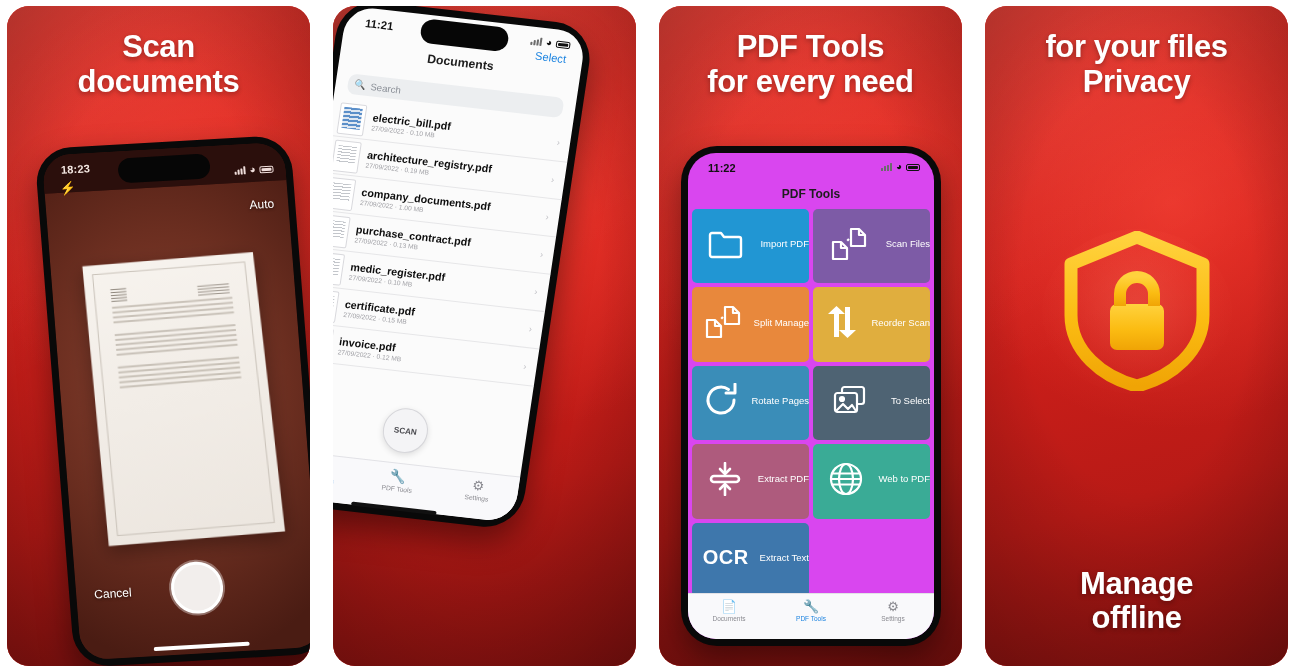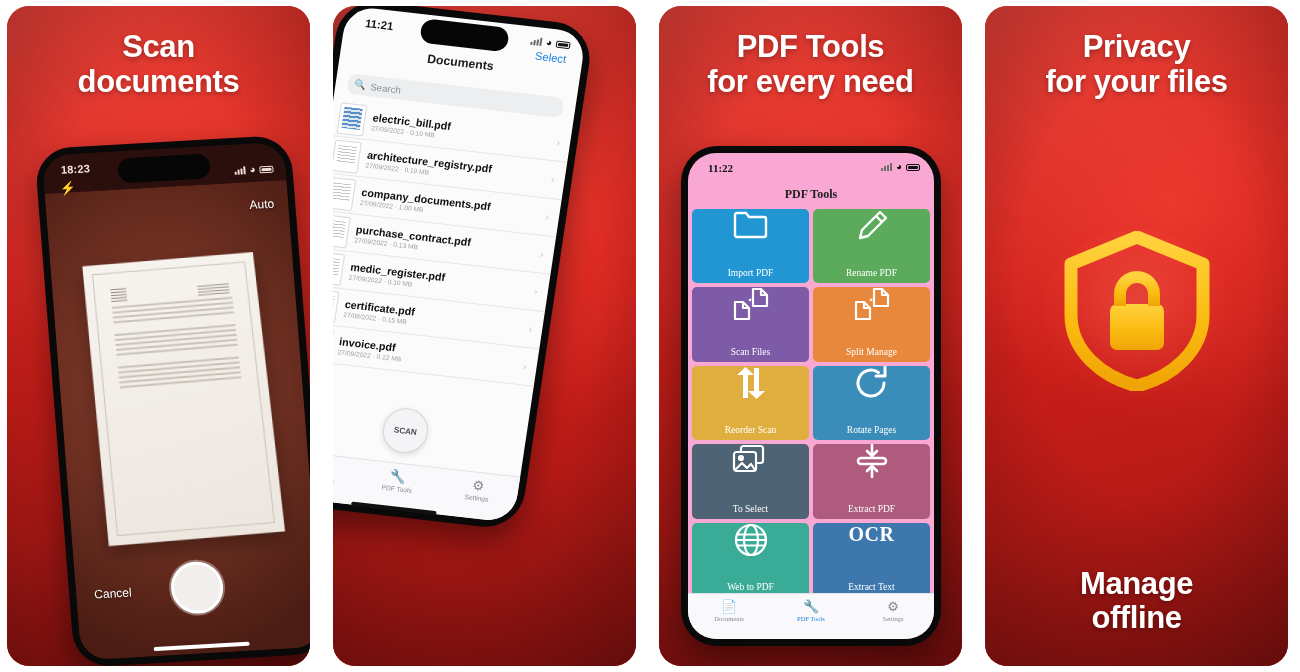--- a/index.html
+++ b/index.html
@@ -233,32 +233,32 @@
   .tab.active .ti, .tab.active .tl { color:#1d84e0; }
   #panel-docs .notch { left: 50%; transform: translateX(-50%); top: 11px; width: 86px; height: 24px; }
   #panel-docs .homebar { left:50%; transform:translateX(-50%); bottom: 6px; width: 84px; }
 
   
   #panel-tools .phone {
     left: 22px; top: 140px;
     width: 260px; height: 500px;
     border-radius: 36px;
   }
-  #panel-tools .screen { background:#f9a8d4;font-family:Liberation Serif, serif; }
+  #panel-tools .screen { background:#d946ef; }
   .grid {
     position:absolute; left: 4px; right: 4px; top: 56px; bottom: 42px;
     display: grid;
     grid-template-columns: 1fr 1fr;
     grid-auto-rows: 1fr;
     gap: 4px;
   }
   .tool {
     border-radius: 5px;
     position: relative;
-    display:flex; flex-direction:column;
+    display:flex; flex-direction:row;
     align-items:center; justify-content: flex-end;
     padding-bottom: 5px;
     overflow:hidden;
   }
   .tool .tico { flex:1; display:flex; align-items:flex-start; justify-content:center; width:100%; }
   .tool .tlabel { font-size: 9.5px; color:#fff; font-weight: 500; }
   .tool svg { display:block; }
   .ocr-text { font-size: 20px; font-weight: bold; color:#fff; letter-spacing: .5px; }
 
   
@@ -478,29 +478,20 @@
 
           <div class="tool" style="background:#2196d3">
             <span class="tico">
               <svg width="38" height="30" viewBox="0 0 38 30" fill="none" stroke="#fff" stroke-width="2.4" stroke-linejoin="round">
                 <path d="M3 26V6a2 2 0 012-2h9l3 4h15a2 2 0 012 2v16a2 2 0 01-2 2H5a2 2 0 01-2-2z"></path>
               </svg>
             </span>
             <span class="tlabel">Import PDF</span>
           </div>
 
-          <div class="tool" style="background:#5cab5c">
-            <span class="tico">
-              <svg width="34" height="34" viewBox="0 0 34 34" fill="none" stroke="#fff" stroke-width="2.4" stroke-linejoin="round">
-                <path d="M25 3l6 6-18 18-8 2 2-8z"></path>
-                  <path d="M21 7l6 6"></path>
-              </svg>
-            </span>
-            <span class="tlabel">Rename PDF</span>
-          </div>
 
           <div class="tool" style="background:#7d5ba6">
             <span class="tico">
               <svg width="40" height="34" viewBox="0 0 40 34" fill="none" stroke="#fff" stroke-width="2.2" stroke-linejoin="round">
                 <path d="M22 2h8l6 6v11h-14z"></path>
                   <path d="M30 2v6h6"></path>
                 <path d="M4 15h8l6 6v11H4z"></path>
                   <path d="M12 15v6h6"></path>
                 <path d="M20 12l-3 3" stroke-dasharray="2.5 2.5"></path>
               </svg>
@@ -605,22 +596,22 @@
       <div class="homebar"></div>
     </div>
   </div>
 
   <div class="panel" id="panel-privacy">
     <div class="bg"></div>
     <div class="sheen"></div>
     <div class="vignette"></div>
 
     <div class="headline top">
+      <span>for your files</span>
       <span>Privacy</span>
-      <span>for your files</span>
     </div>
 
     <div class="shield-wrap">
       <div class="shield-glow"></div>
       <svg width="150" height="160" viewBox="0 0 150 160" style="position:relative">
         <defs>
           <linearGradient id="gold" x1="0" y1="0" x2="0" y2="1">
             <stop offset="0%" stop-color="#ffd23d"></stop>
             <stop offset="55%" stop-color="#fbbc12"></stop>
             <stop offset="100%" stop-color="#f0a405"></stop>

